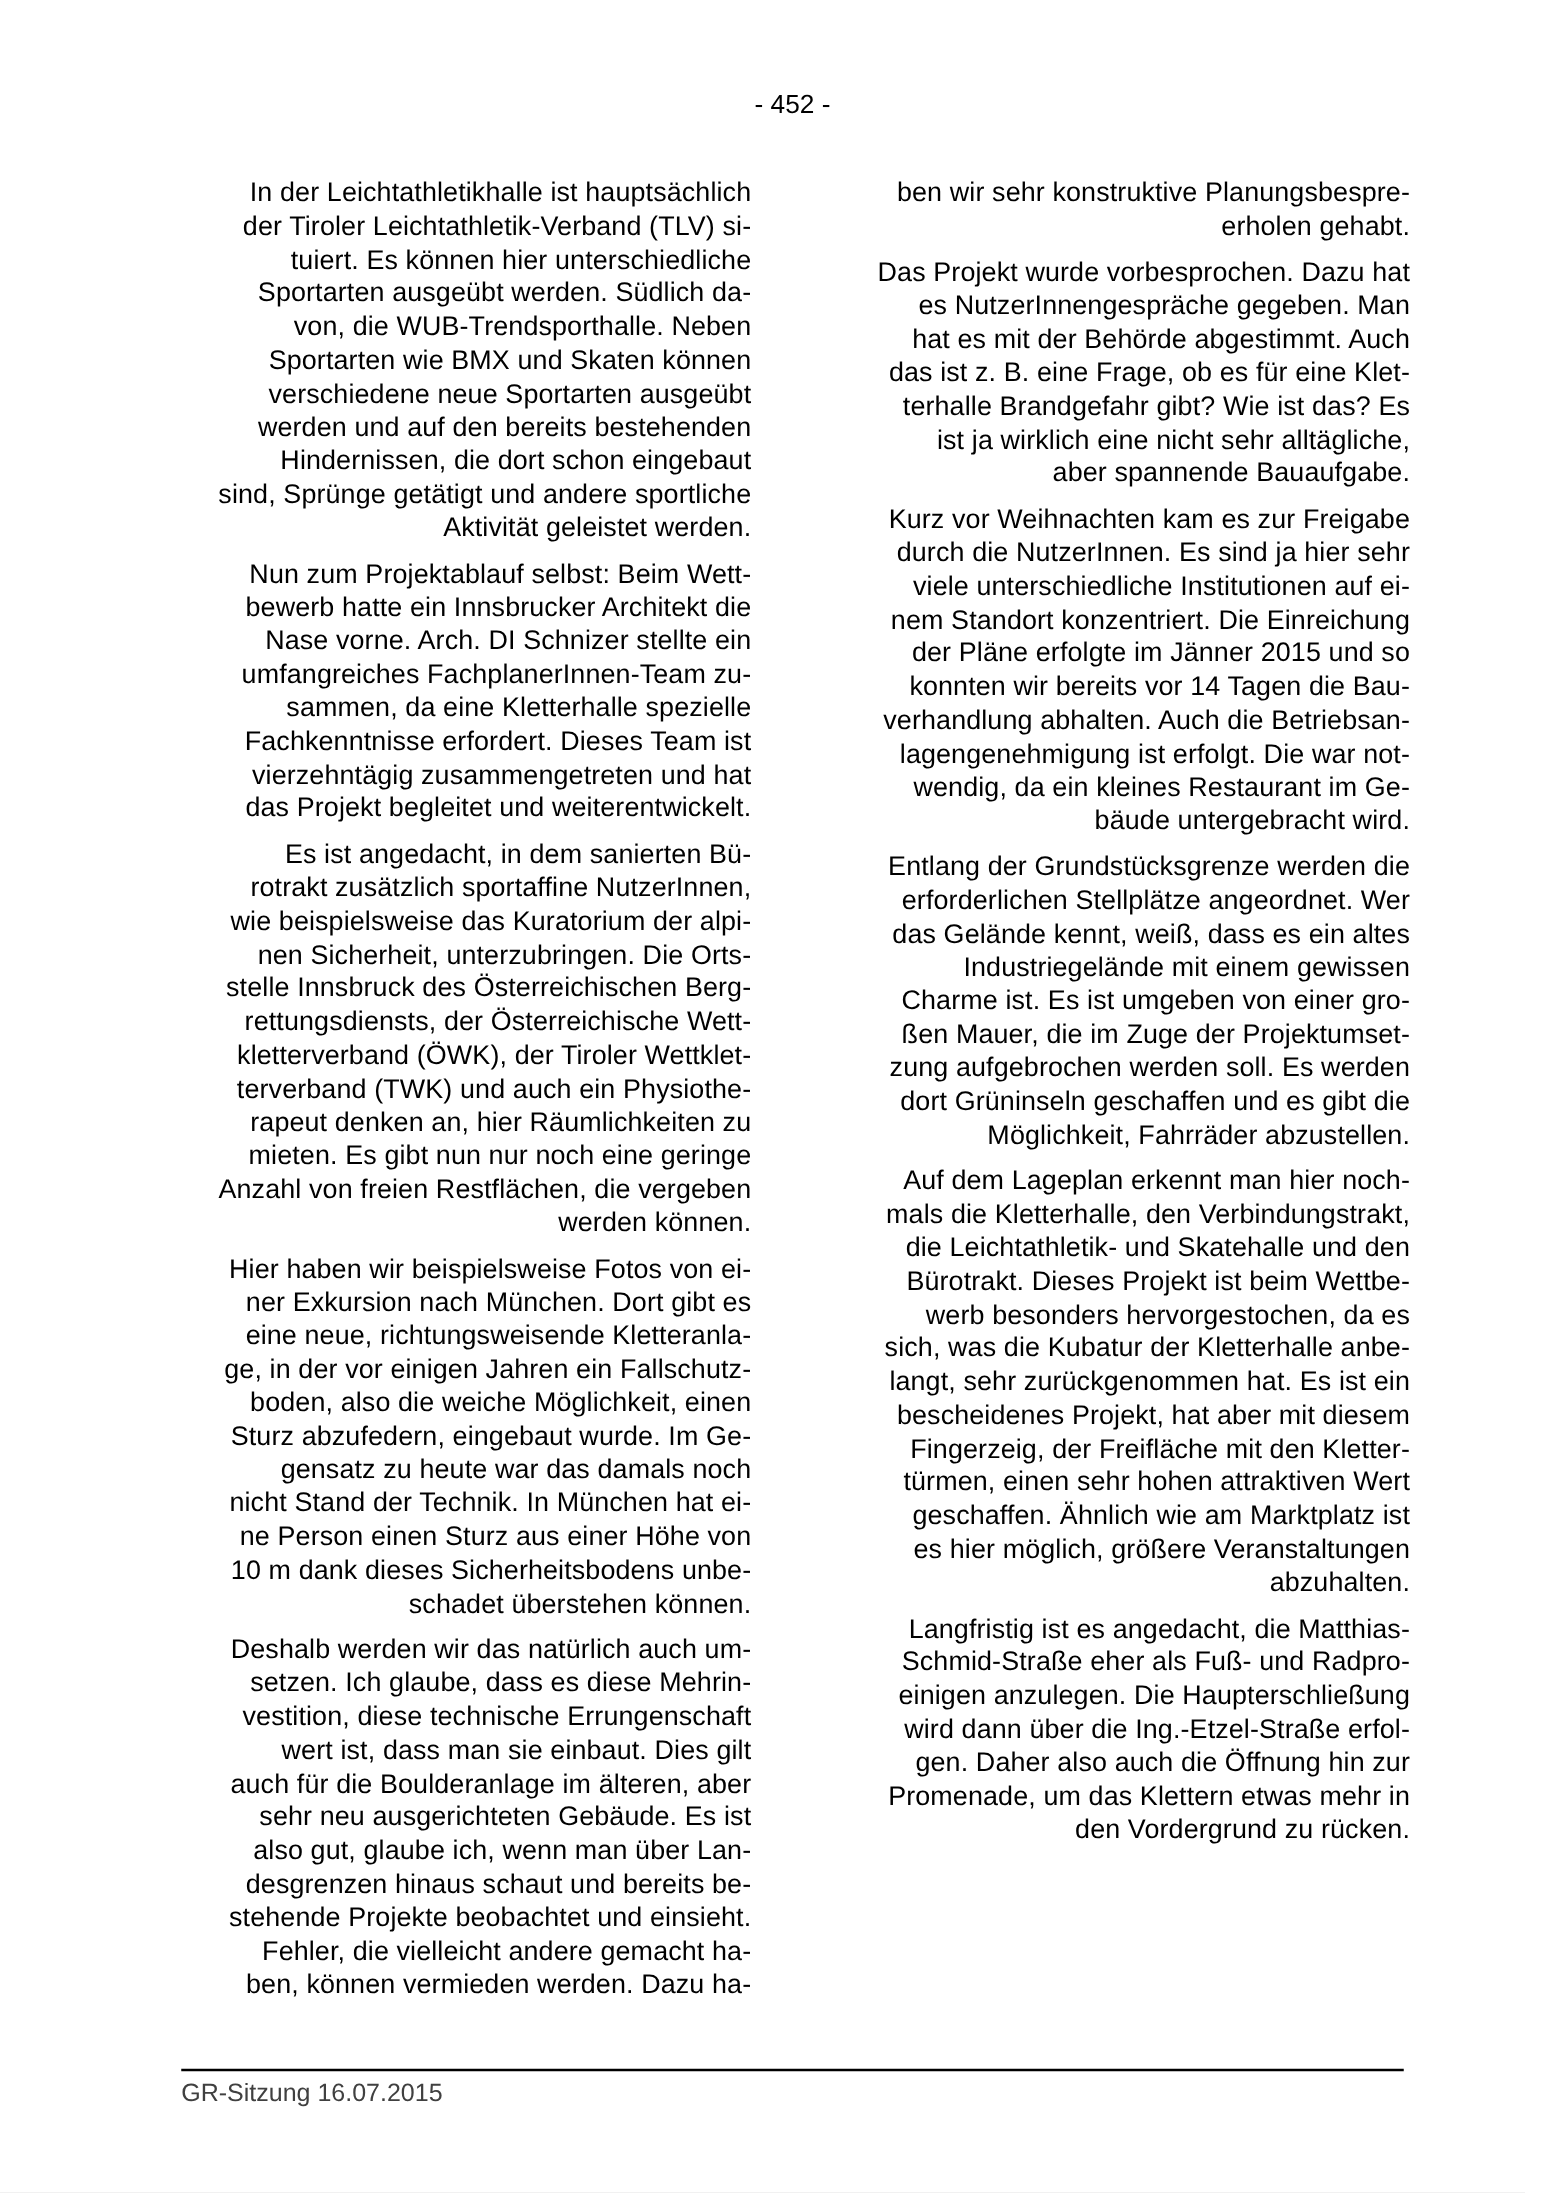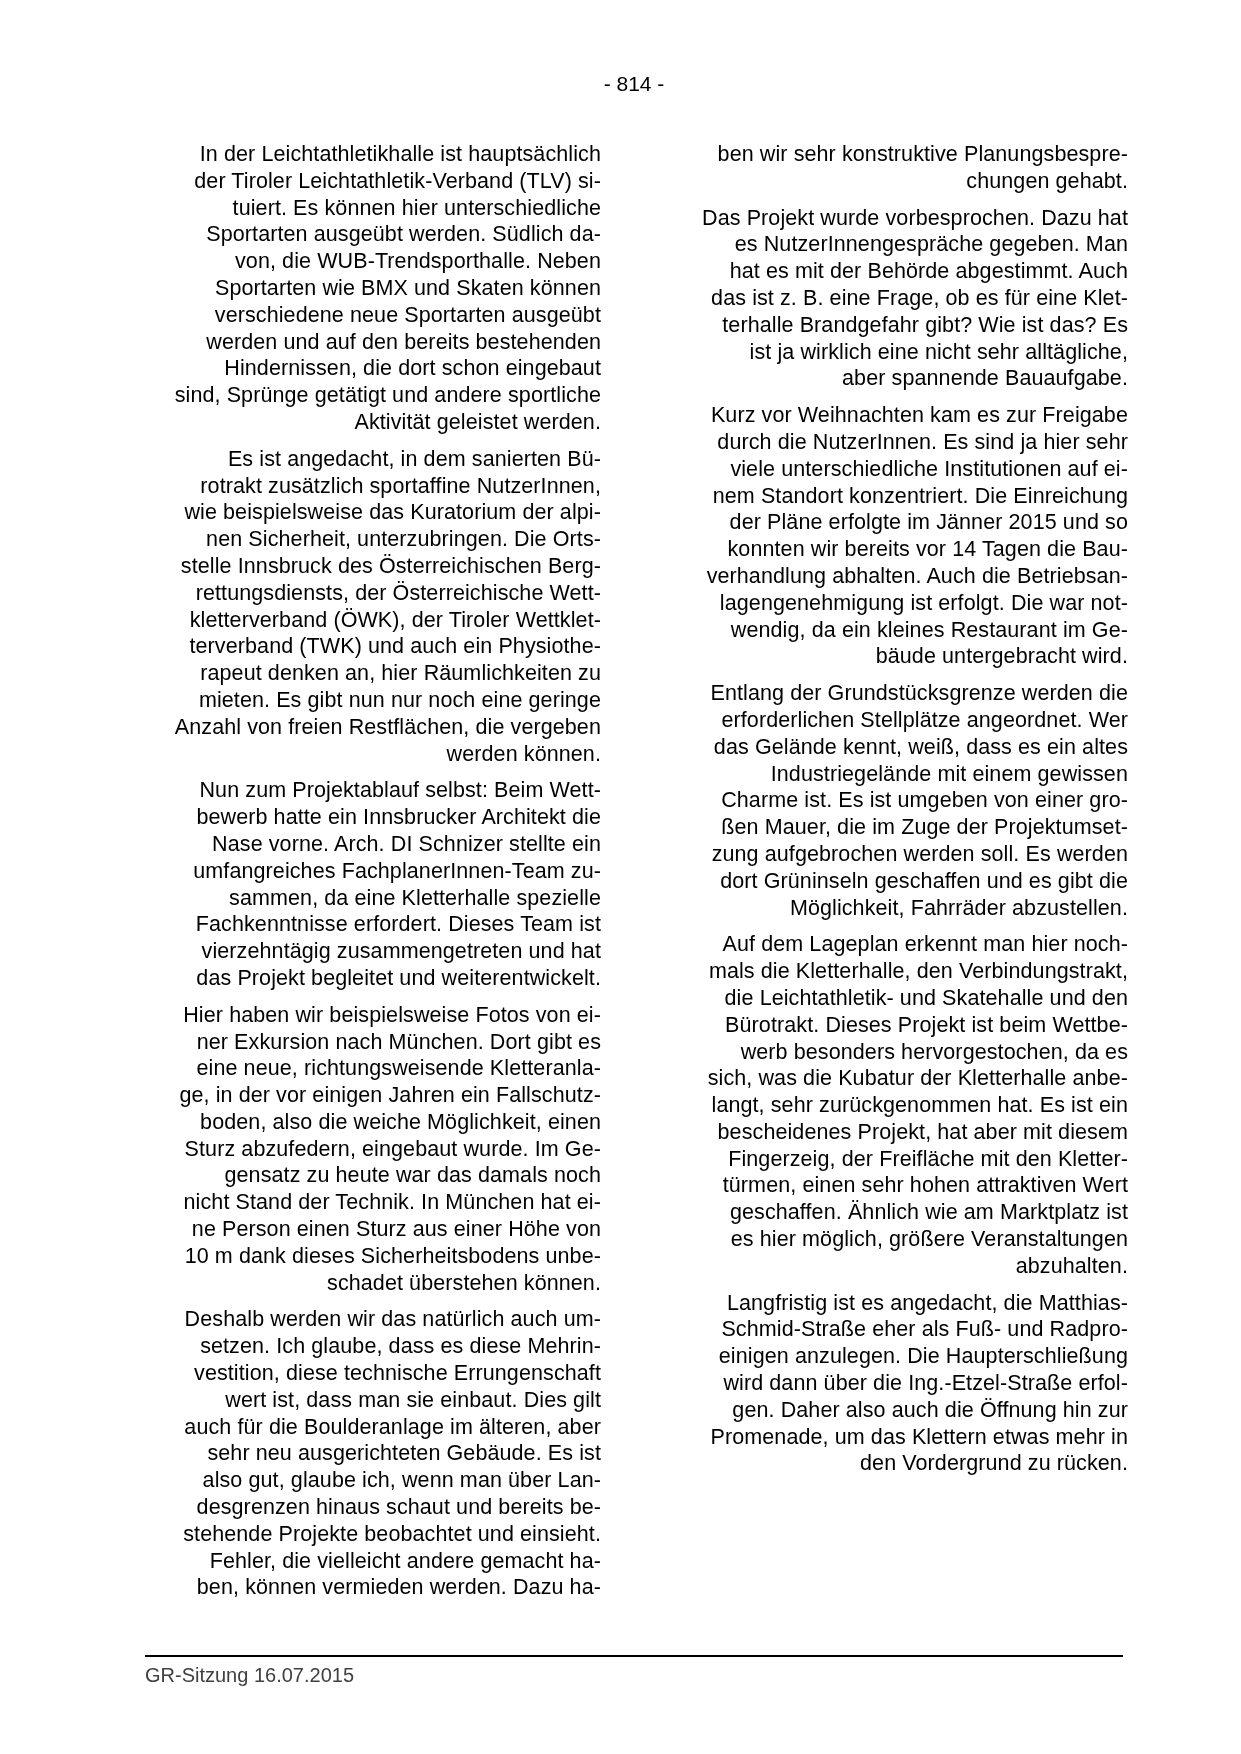--- a/index.html
+++ b/index.html
@@ -62,56 +62,56 @@
     line-height: 24px;
     color: #404040;
   }
 </style>
 </head>
 <body>
 
 <div class="page">
 
   <div class="page-header">
-    <span>- 814 -</span>
+    <span>- 452 -</span>
   </div>
 
   <div class="columns">
     <div class="column left-col">
       <p>In der Leichtathletikhalle ist hauptsächlich
 der Tiroler Leichtathletik-Verband (TLV) si-
 tuiert. Es können hier unterschiedliche
 Sportarten ausgeübt werden. Südlich da-
 von, die WUB-Trendsporthalle. Neben
 Sportarten wie BMX und Skaten können
 verschiedene neue Sportarten ausgeübt
 werden und auf den bereits bestehenden
 Hindernissen, die dort schon eingebaut
 sind, Sprünge getätigt und andere sportliche
 Aktivität geleistet werden.</p>
+      <p>Nun zum Projektablauf selbst: Beim Wett-
+bewerb hatte ein Innsbrucker Architekt die
+Nase vorne. Arch. DI Schnizer stellte ein
+umfangreiches FachplanerInnen-Team zu-
+sammen, da eine Kletterhalle spezielle
+Fachkenntnisse erfordert. Dieses Team ist
+vierzehntägig zusammengetreten und hat
+das Projekt begleitet und weiterentwickelt.</p>
       <p>Es ist angedacht, in dem sanierten Bü-
 rotrakt zusätzlich sportaffine NutzerInnen,
 wie beispielsweise das Kuratorium der alpi-
 nen Sicherheit, unterzubringen. Die Orts-
 stelle Innsbruck des Österreichischen Berg-
 rettungsdiensts, der Österreichische Wett-
 kletterverband (ÖWK), der Tiroler Wettklet-
 terverband (TWK) und auch ein Physiothe-
 rapeut denken an, hier Räumlichkeiten zu
 mieten. Es gibt nun nur noch eine geringe
 Anzahl von freien Restflächen, die vergeben
 werden können.</p>
-      <p>Nun zum Projektablauf selbst: Beim Wett-
-bewerb hatte ein Innsbrucker Architekt die
-Nase vorne. Arch. DI Schnizer stellte ein
-umfangreiches FachplanerInnen-Team zu-
-sammen, da eine Kletterhalle spezielle
-Fachkenntnisse erfordert. Dieses Team ist
-vierzehntägig zusammengetreten und hat
-das Projekt begleitet und weiterentwickelt.</p>
       <p>Hier haben wir beispielsweise Fotos von ei-
 ner Exkursion nach München. Dort gibt es
 eine neue, richtungsweisende Kletteranla-
 ge, in der vor einigen Jahren ein Fallschutz-
 boden, also die weiche Möglichkeit, einen
 Sturz abzufedern, eingebaut wurde. Im Ge-
 gensatz zu heute war das damals noch
 nicht Stand der Technik. In München hat ei-
 ne Person einen Sturz aus einer Höhe von
 10 m dank dieses Sicherheitsbodens unbe-
@@ -123,21 +123,21 @@
 auch für die Boulderanlage im älteren, aber
 sehr neu ausgerichteten Gebäude. Es ist
 also gut, glaube ich, wenn man über Lan-
 desgrenzen hinaus schaut und bereits be-
 stehende Projekte beobachtet und einsieht.
 Fehler, die vielleicht andere gemacht ha-
 ben, können vermieden werden. Dazu ha-</p>
     </div>
     <div class="column right-col">
       <p>ben wir sehr konstruktive Planungsbespre-
-chungen gehabt.</p>
+erholen gehabt.</p>
       <p>Das Projekt wurde vorbesprochen. Dazu hat
 es NutzerInnengespräche gegeben. Man
 hat es mit der Behörde abgestimmt. Auch
 das ist z. B. eine Frage, ob es für eine Klet-
 terhalle Brandgefahr gibt? Wie ist das? Es
 ist ja wirklich eine nicht sehr alltägliche,
 aber spannende Bauaufgabe.</p>
       <p>Kurz vor Weihnachten kam es zur Freigabe
 durch die NutzerInnen. Es sind ja hier sehr
 viele unterschiedliche Institutionen auf ei-

